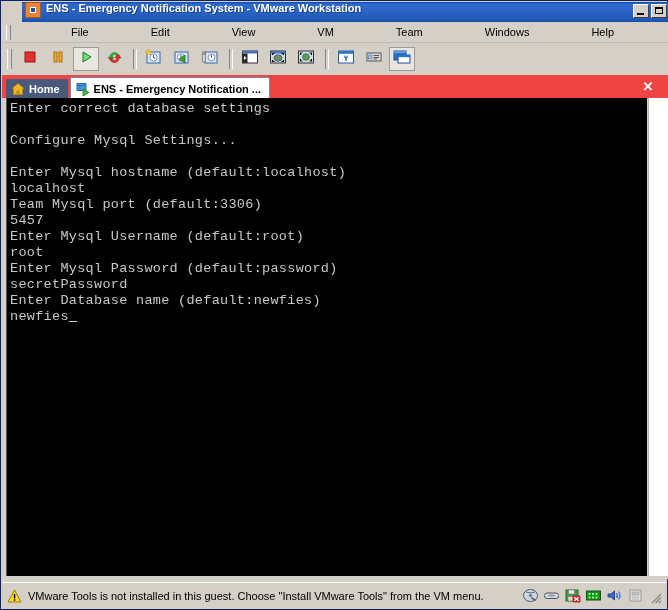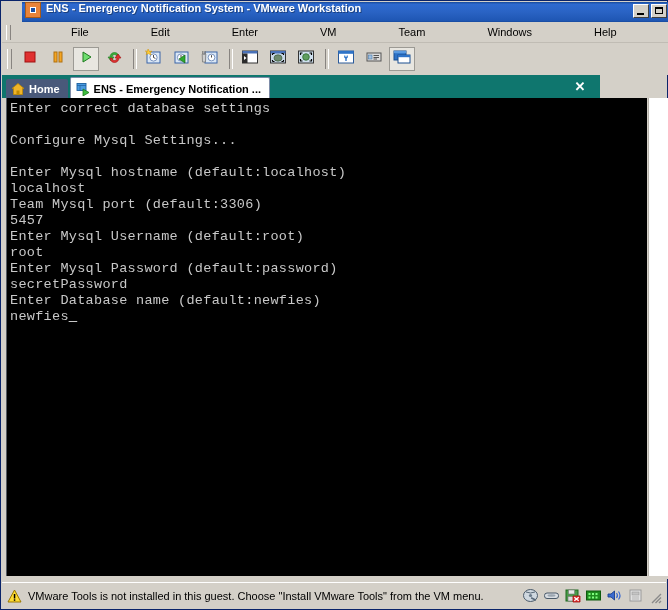--- a/index.html
+++ b/index.html
@@ -171,23 +171,23 @@
     border-left: 1px solid #888480;
     border-right: 1px solid #ffffff;
     margin: 0 4px;
     flex: 0 0 auto;
   }
 
   
   #tab-strip {
     position: absolute;
     left: 1px; top: 74px;
-    width: 598px;
+    width: 666px;
     height: 24px;
-    background: #0f766e;
+    background: #ef4444;
     box-sizing: border-box;
     display: flex;
     align-items: flex-end;
     padding-left: 4px;
   }
   .tab {
     height: 20px;
     display: flex;
     align-items: center;
     padding: 0 8px 0 5px;
@@ -332,21 +332,21 @@
       <div class="tbtn close">
         <span class="glyph">×</span>
       </div>
     </div>
   </div>
 
   <div id="menu-bar">
     <div id="menu-grip"></div>
     <div class="menu-item">File</div>
     <div class="menu-item">Edit</div>
-    <div class="menu-item">Enter</div>
+    <div class="menu-item">View</div>
     <div class="menu-item">VM</div>
     <div class="menu-item">Team</div>
     <div class="menu-item">Windows</div>
     <div class="menu-item">Help</div>
   </div>
 
   <div id="toolbar">
 
     <div class="tb-grip"></div>
 

